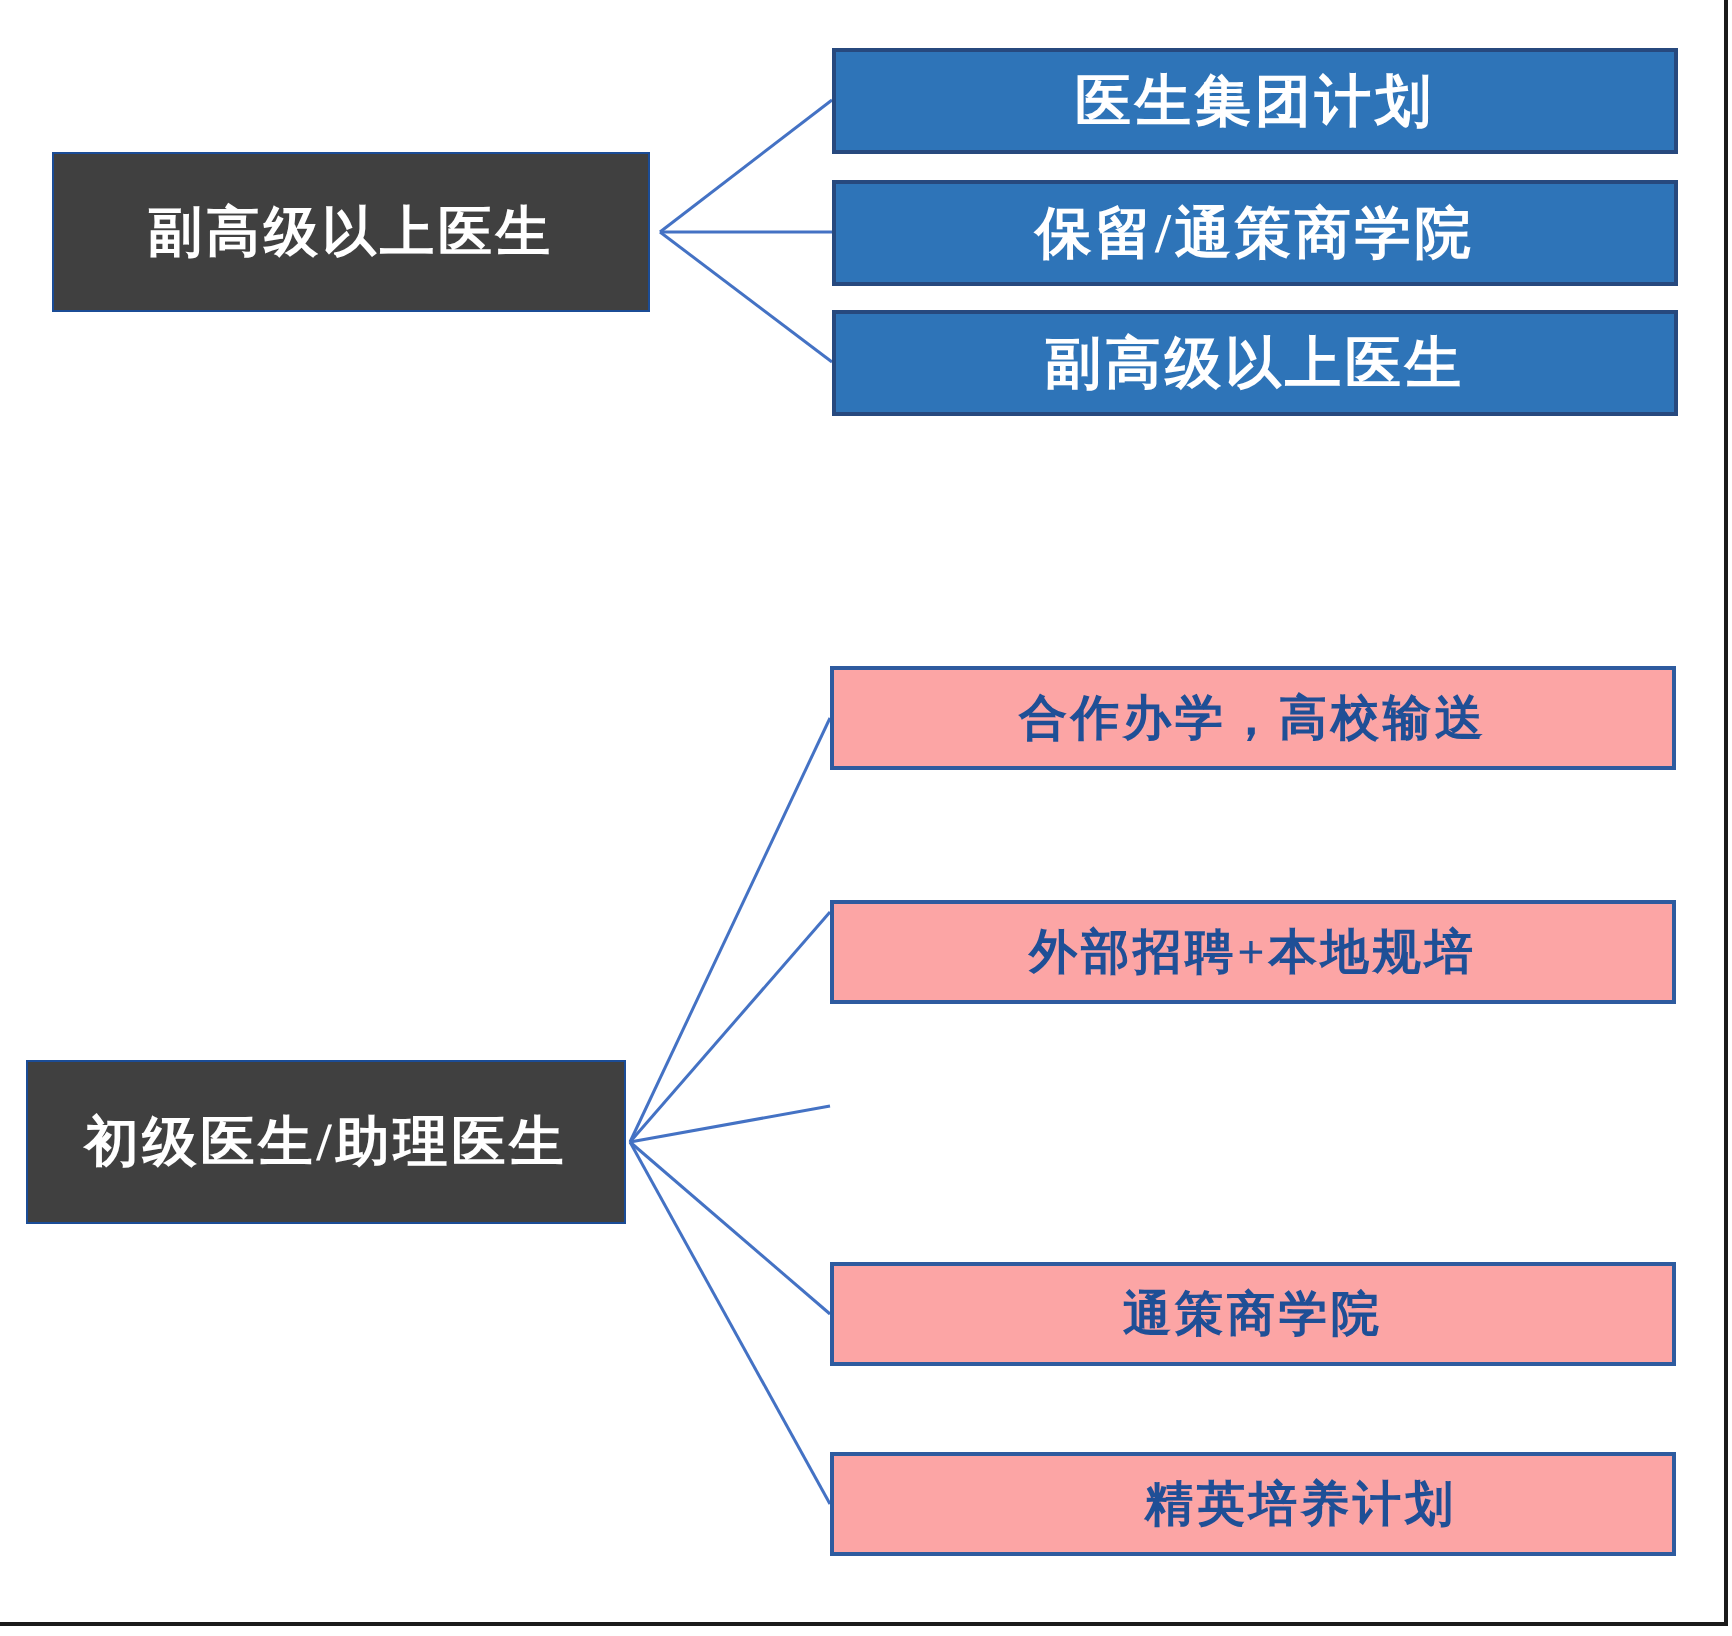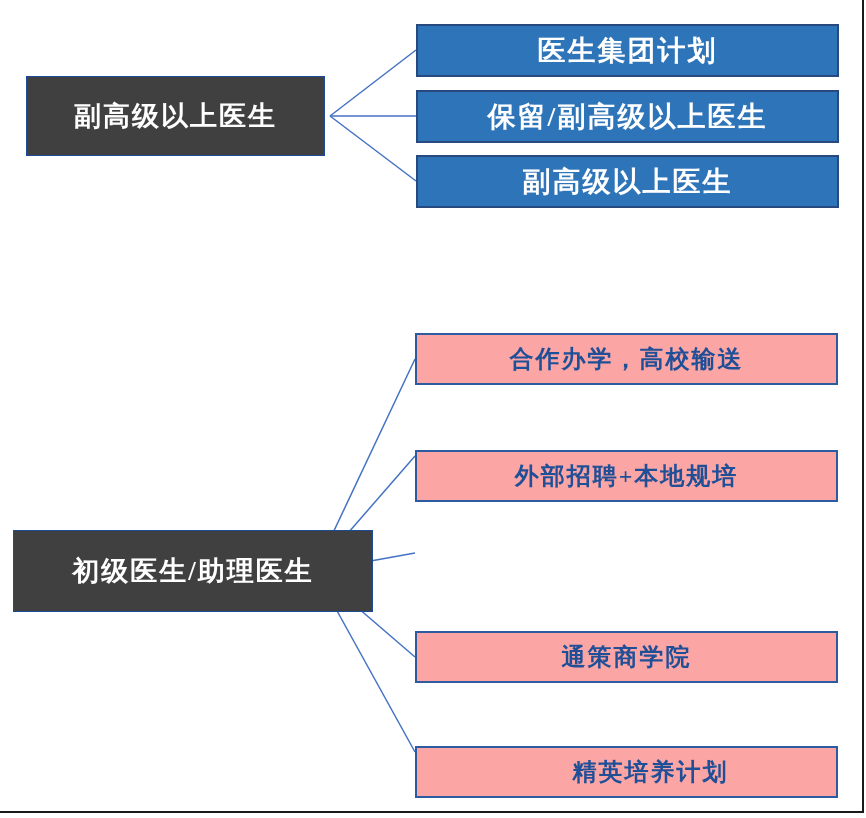--- a/index.html
+++ b/index.html
@@ -32,21 +32,21 @@
     letter-spacing: 2px;
     box-sizing: border-box;
   }
   .src-box {
     background: #404040;
     border: 1px solid #1B4C96;
     color: #ffffff;
     font-size: 27px;
   }
   .src-box-top   { left: 26px;  top: 76px;  width: 299px; height: 80px; }
-  .src-box-bottom{ left: 13px;  top: 530px; width: 360px; height: 82px; }
+  .src-box-bottom{ left: 13px;  top: 530px; width: 300px; height: 82px; }
 
   .tgt-box-mid {
     background: #2E74B8;
     border: 2px solid #27497E;
     color: #ffffff;
     font-size: 28px;
     left: 416px;
     width: 423px;
     height: 53px;
   }
@@ -60,21 +60,21 @@
     color: #1F4F96;
     font-size: 24px;
     left: 415px;
     width: 423px;
     height: 52px;
   }
   .tgt-light-0 { top: 333px; }
   .tgt-light-1 { top: 430px; margin-top: 20px; }
   .tgt-light-2 { top: 527px; }
   .tgt-light-3 { top: 631px; }
-  .tgt-light-4 { top: 746px; padding-left: 48px; }
+  .tgt-light-4 { top: 726px; padding-left: 48px; }
 
   .frame-right {
     position: absolute;
     left: 862px;
     top: 0;
     width: 2px;
     height: 813px;
     background: #1A1A1A;
   }
   .frame-bottom {
@@ -101,21 +101,21 @@
     <line x1="315" y1="571" x2="415" y2="456" stroke="#4472C4" stroke-width="1.5"></line>
     <line x1="315" y1="571" x2="415" y2="553" stroke="#4472C4" stroke-width="1.5"></line>
     <line x1="315" y1="571" x2="415" y2="657" stroke="#4472C4" stroke-width="1.5"></line>
     <line x1="315" y1="571" x2="415" y2="752" stroke="#4472C4" stroke-width="1.5"></line>
   </svg>
 
   <div class="box src-box src-box-top">副高级以上医生</div>
 
   <div class="box tgt-box-mid tgt-mid-0">医生集团计划</div>
 
-  <div class="box tgt-box-mid tgt-mid-1">保留/副高级以上医生</div>
+  <div class="box tgt-box-mid tgt-mid-1">保留/通策商学院</div>
 
   <div class="box tgt-box-mid tgt-mid-2">副高级以上医生</div>
 
   <div class="box src-box src-box-bottom">初级医生/助理医生</div>
 
   <div class="box tgt-box-light tgt-light-0">合作办学，高校输送</div>
 
   <div class="box tgt-box-light tgt-light-1">外部招聘+本地规培</div>
 
 

